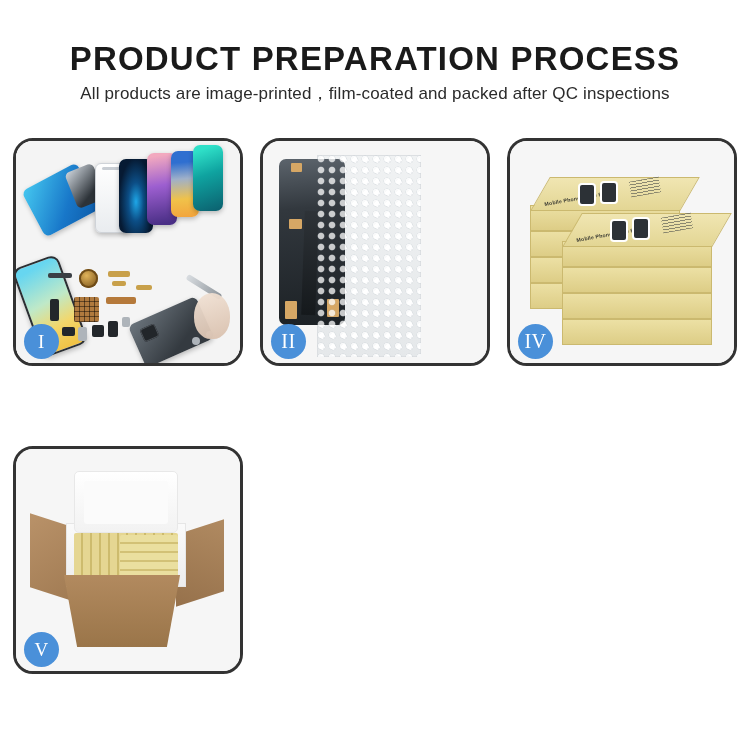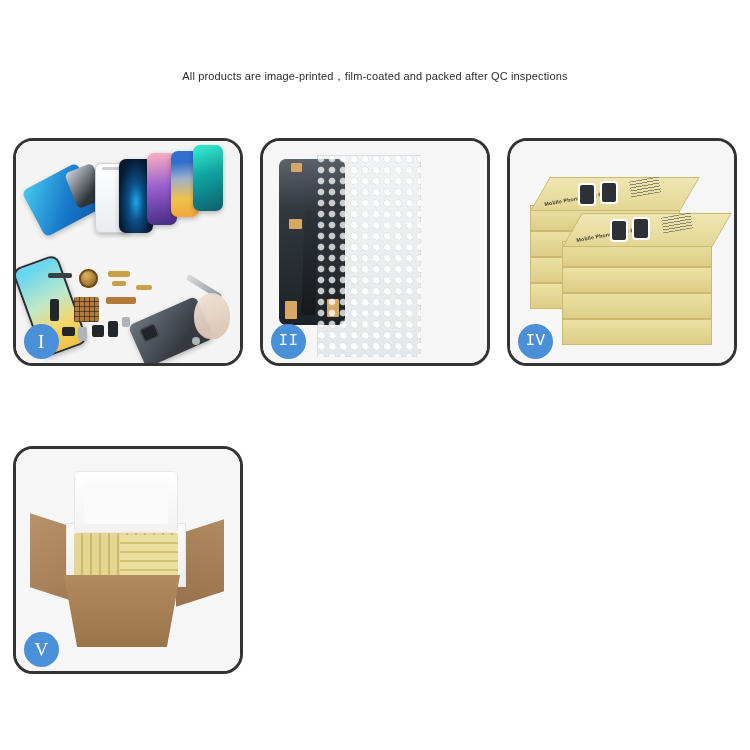--- a/index.html
+++ b/index.html
@@ -32,22 +32,22 @@
   .page-title {
     font-size: 33px;
     font-weight: bold;
     letter-spacing: 1.2px;
     color: #1a1a1a;
     line-height: 1.15;
     white-space: nowrap;
   }
 
   .page-subtitle {
-    margin-top: 29px;
-    font-size: 11px;
+    margin-top: 4px;
+    font-size: 17px;
     font-weight: normal;
     color: #2b2b2b;
     letter-spacing: 0.15px;
     white-space: nowrap;
     text-align: center;
   }
 
   
   .grid {
     position: absolute;
@@ -86,21 +86,21 @@
     border-radius: 50%;
     background: #4a90d9;
     color: #ffffff;
     font-family: "Liberation Serif", serif;
     font-size: 19px;
     line-height: 35px;
     text-align: center;
     letter-spacing: 0.5px;
     z-index: 20;
   }
-  .badge.wide { font-size: 16px; font-family: Liberation Mono, monospace; }
+  .badge.wide { font-size: 20px; }
 
   .scene { position: absolute; inset: 0; }
 
   
   .p1-bg { position:absolute; inset:0; background:#f4f4f4; }
 
   .ph {
     position: absolute;
     border-radius: 7px;
     box-shadow: 0 2px 5px rgba(0,0,0,.25);
@@ -336,20 +336,21 @@
     position:absolute; width:18px; height:20px; background:rgba(150,122,86,.75); border-radius:1px;
   }
 
 </style>
 </head>
 <body>
 
 <div class="page">
 
   <div class="header">
+    <div class="page-title">PRODUCT PREPARATION PROCESS</div>
     <div class="page-subtitle">All products are image-printed，film-coated and packed after QC inspections</div>
   </div>
 
   <div class="grid">
 
     <div class="panel">
       <div class="panel-inner">
         <div class="scene">
           <div class="p1-bg"></div>
           <div class="ph ph-a"></div>

